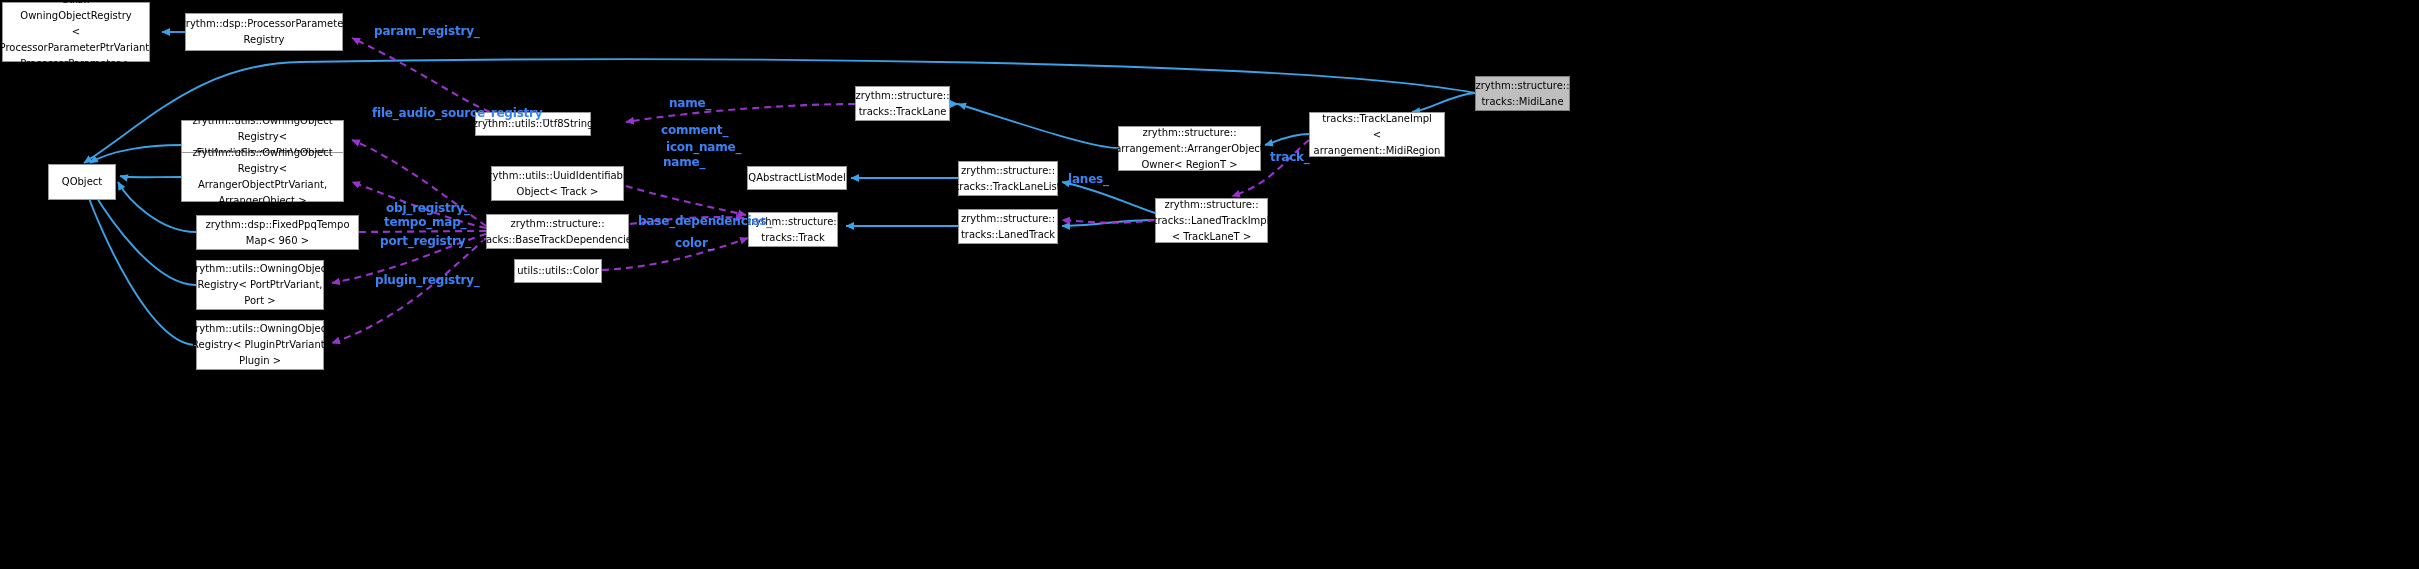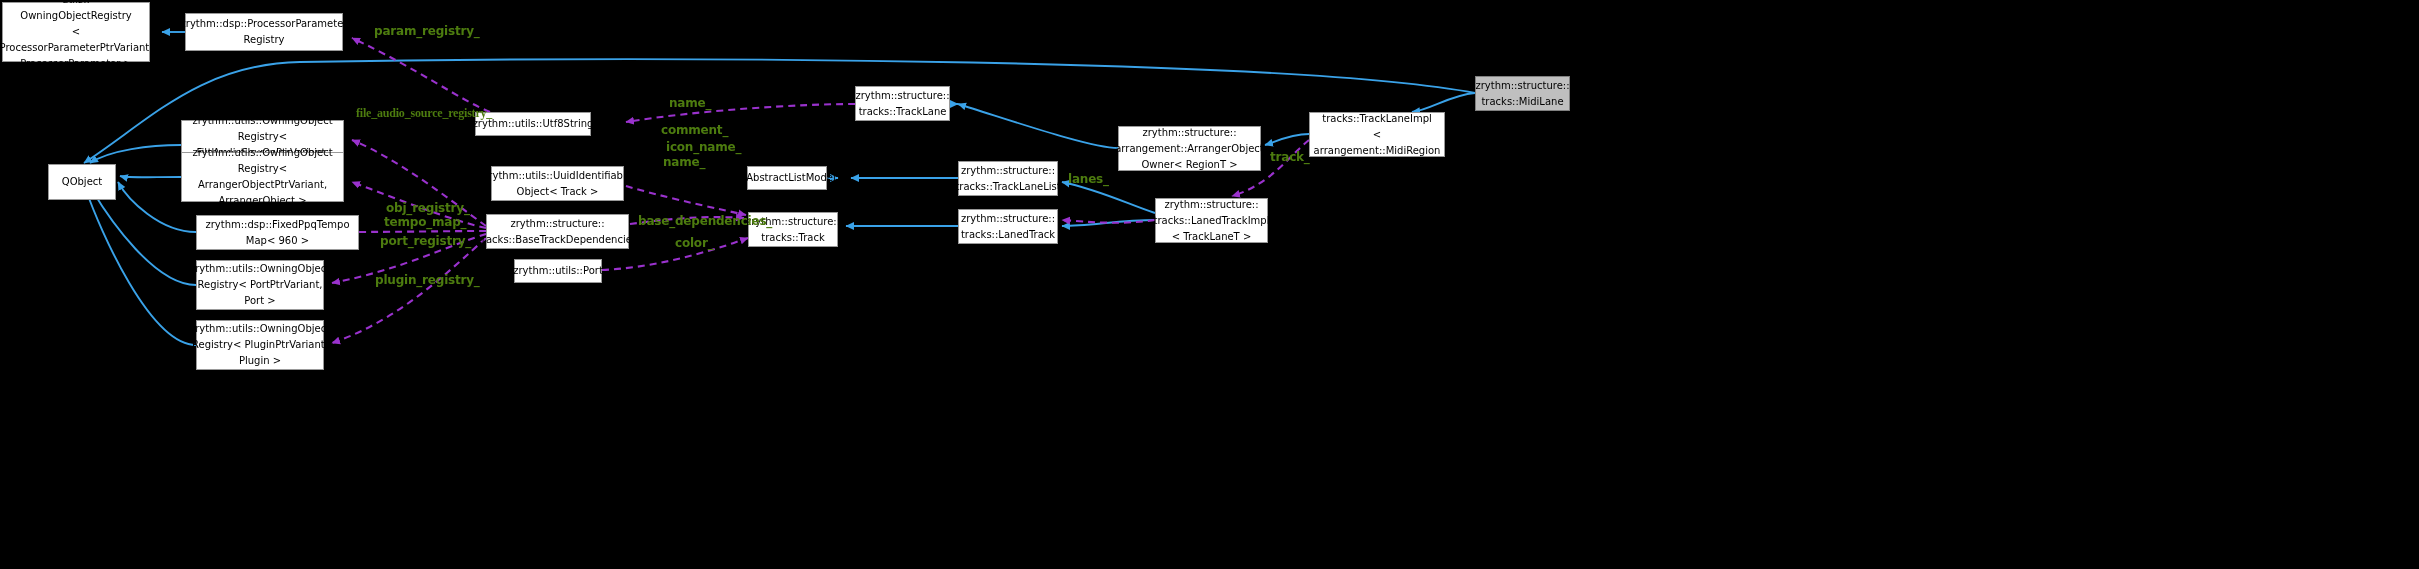--- a/index.html
+++ b/index.html
@@ -37,21 +37,21 @@
     line-height: 16px;
     white-space: pre-line;
     padding: 2px 4px;
   }
   .node.highlight {
     background: #bfbfbf;
     border-color: #808080;
   }
   .edge-label {
     position: absolute;
-    color: #4d7c0f;
+    color: #3b82f6;
     font-size: 12px;
     line-height: 13px;
     font-weight: bold;
     white-space: nowrap;
     letter-spacing: -0.2px;
   }
 </style>
 </head>
 <body>
 
@@ -122,22 +122,22 @@
 Registry&lt; PortPtrVariant,
 Port &gt;</div>
       <div class="node" style="left: 196px; top: 320px; width: 128px; height: 50px;">zrythm::utils::OwningObject
 Registry&lt; PluginPtrVariant,
 Plugin &gt;</div>
       <div class="node" style="left: 475px; top: 112px; width: 116px; height: 24px;">zrythm::utils::Utf8String</div>
       <div class="node" style="left: 491px; top: 166px; width: 133px; height: 35px;">zrythm::utils::UuidIdentifiable
 Object&lt; Track &gt;</div>
       <div class="node" style="left: 486px; top: 214px; width: 143px; height: 35px;">zrythm::structure::
 tracks::BaseTrackDependencies</div>
-      <div class="node" style="left: 514px; top: 259px; width: 88px; height: 24px;">zrythm::utils::Port</div>
-      <div class="node" style="left: 747px; top: 166px; width: 80px; height: 24px;">QAbstractListModel</div>
+      <div class="node" style="left: 514px; top: 259px; width: 88px; height: 24px;">utils::utils::Color</div>
+      <div class="node" style="left: 747px; top: 166px; width: 100px; height: 24px;">QAbstractListModel</div>
       <div class="node" style="left: 748px; top: 212px; width: 90px; height: 35px;">zrythm::structure::
 tracks::Track</div>
       <div class="node" style="left: 855px; top: 86px; width: 95px; height: 35px;">zrythm::structure::
 tracks::TrackLane</div>
       <div class="node" style="left: 958px; top: 161px; width: 100px; height: 35px;">zrythm::structure::
 tracks::TrackLaneList</div>
       <div class="node" style="left: 958px; top: 209px; width: 100px; height: 35px;">zrythm::structure::
 tracks::LanedTrack</div>
       <div class="node" style="left: 1155px; top: 198px; width: 113px; height: 45px;">zrythm::structure::
 tracks::LanedTrackImpl
@@ -146,21 +146,21 @@
 arrangement::ArrangerObject
 Owner&lt; RegionT &gt;</div>
       <div class="node" style="left: 1309px; top: 112px; width: 136px; height: 45px;">zrythm::structure::
 tracks::TrackLaneImpl
 &lt; arrangement::MidiRegion &gt;</div>
       <div class="node highlight" style="left: 1475px; top: 76px; width: 95px; height: 35px;">zrythm::structure::
 tracks::MidiLane</div>
     </div>
   <div id="label-layer">
       <div class="edge-label" style="left: 374px; top: 25px;">param_registry_</div>
-      <div class="edge-label" style="left: 356px; top: 107px; font-family: Liberation Serif, serif;">file_audio_source_registry_</div>
+      <div class="edge-label" style="left: 372px; top: 107px;">file_audio_source_registry_</div>
       <div class="edge-label" style="left: 386px; top: 174px; margin-top: 28px;">obj_registry_</div>
       <div class="edge-label" style="left: 384px; top: 216px;">tempo_map_</div>
       <div class="edge-label" style="left: 380px; top: 235px;">port_registry_</div>
       <div class="edge-label" style="left: 375px; top: 274px;">plugin_registry_</div>
       <div class="edge-label" style="left: 669px; top: 97px;">name_</div>
       <div class="edge-label" style="left: 661px; top: 124px;">comment_</div>
       <div class="edge-label" style="left: 659px; top: 141px; margin-left: 7px;">icon_name_</div>
       <div class="edge-label" style="left: 663px; top: 156px;">name_</div>
       <div class="edge-label" style="left: 638px; top: 215px;">base_dependencies_</div>
       <div class="edge-label" style="left: 675px; top: 237px;">color_</div>

